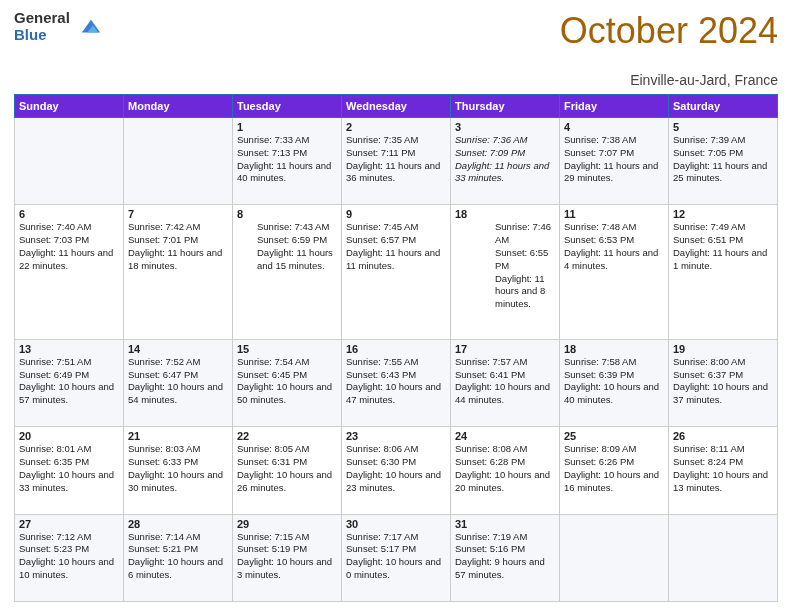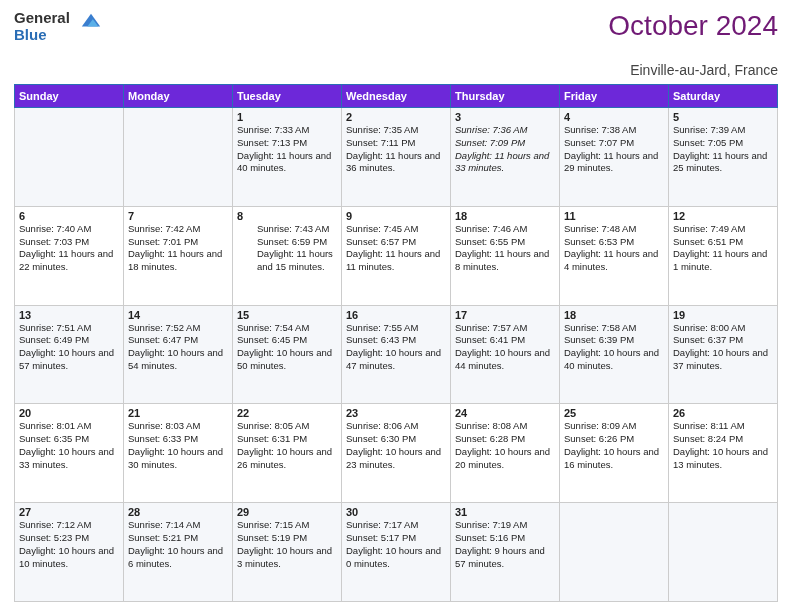--- a/index.html
+++ b/index.html
@@ -18,42 +18,42 @@
       flex-direction: column;
     }
     .header {
       display: flex;
       justify-content: space-between;
       align-items: flex-start;
       margin-bottom: 6px;
     }
     .logo {
       display: flex;
-      align-items: flex-start;
+      align-items: center;
       gap: 8px;
     }
     .logo-text {
       font-size: 15px;
       font-weight: bold;
       line-height: 1.1;
     }
     .logo-text .general { color: #333; }
     .logo-text .blue { color: #2a6db5; }
     .logo-icon {
       width: 22px;
       height: 22px;
       margin-left: 2px;
     }
     .title-block {
       text-align: right;
     }
     .title-block h1 {
-      font-size: 28px;
+      font-size: 36px;
       font-weight: normal;
-      color: #701a75;
+      color: #a16207;
     }
     .title-block h2 {
       font-size: 14px;
       font-weight: normal;
       color: #444;
       margin-top: 20px;
     }
     .calendar {
       width: 100%;
       border-collapse: collapse;
@@ -188,21 +188,21 @@
 Daylight: 11 hours and 15 minutes.</div>
           </td>
           <td>
             <span class="day-num">9</span>
             <div class="day-info" style="white-space: pre-line;">Sunrise: 7:45 AM
 Sunset: 6:57 PM
 Daylight: 11 hours and 11 minutes.</div>
           </td>
           <td>
             <span class="day-num">18</span>
-            <div class="day-info" style="white-space: pre-line;">Sunrise: 7:46 AM
+            <div class="day-info" style="white-space: pre-line; margin-left: 40px;">Sunrise: 7:46 AM
 Sunset: 6:55 PM
 Daylight: 11 hours and 8 minutes.</div>
           </td>
           <td>
             <span class="day-num">11</span>
             <div class="day-info" style="white-space: pre-line;">Sunrise: 7:48 AM
 Sunset: 6:53 PM
 Daylight: 11 hours and 4 minutes.</div>
           </td>
           <td>

